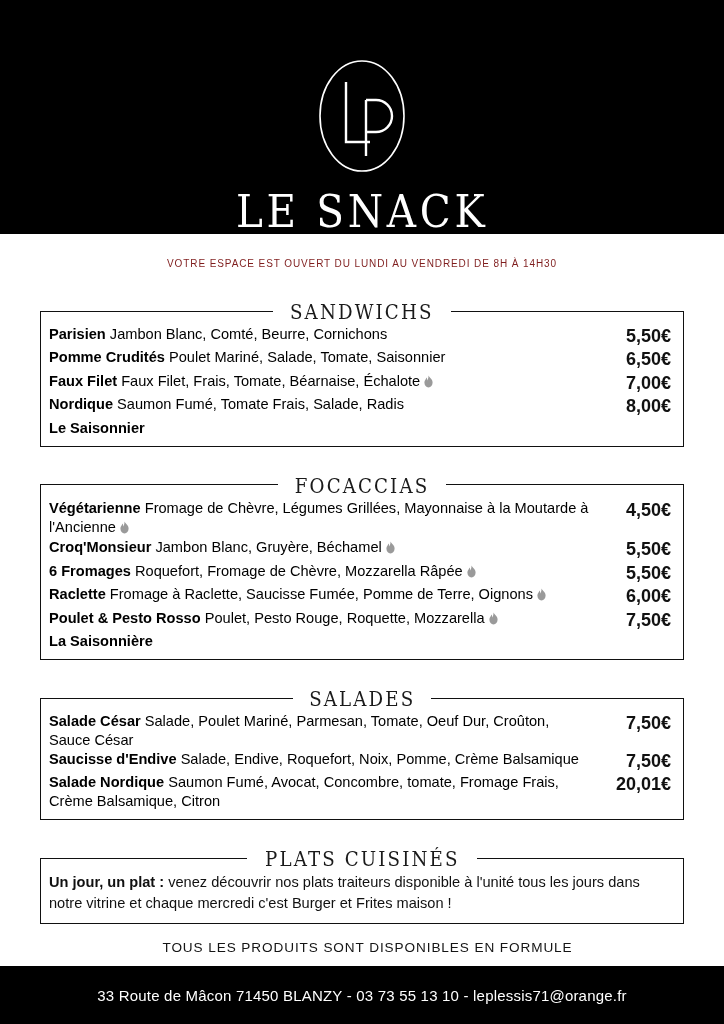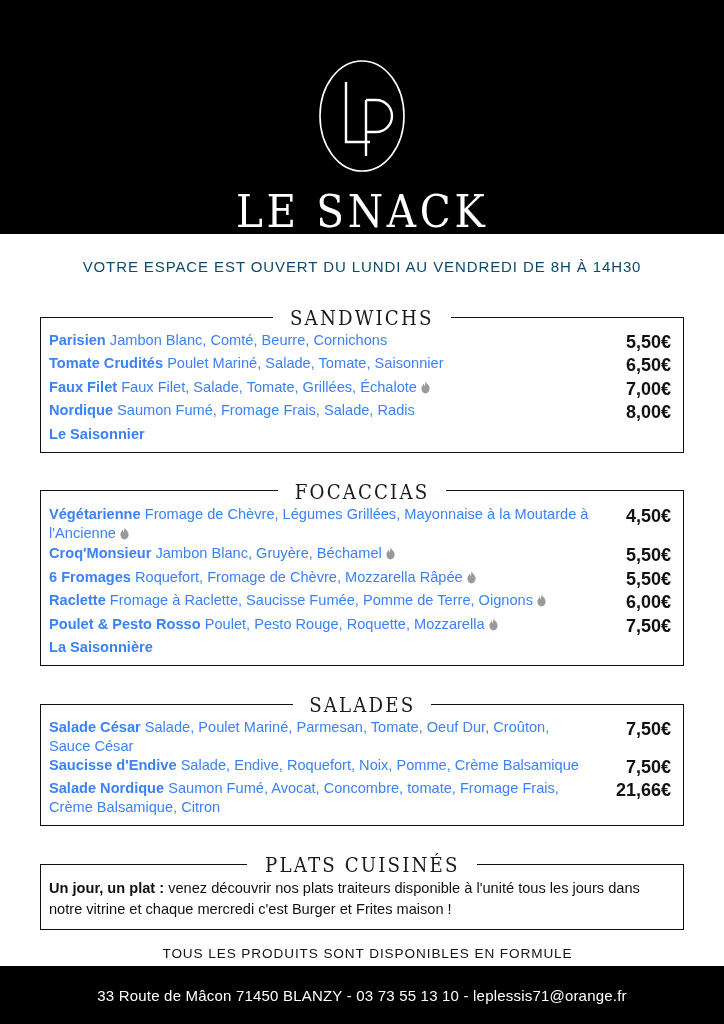--- a/index.html
+++ b/index.html
@@ -41,24 +41,24 @@
     font-weight: 400;
     font-size: 44px;
     letter-spacing: 4px;
     line-height: 1;
     transform: scaleX(0.92);
   }
 
   
   .hours {
     text-align: center;
-    font-size: 15px;
+    font-size: 10px;
     letter-spacing: 0.9px;
     font-weight: 500;
-    color: #0c4a6e;
+    color: #7f1d1d;
     margin-top: 24px;
     margin-bottom: 20px;
   }
 
   
   .section {
     margin: 0 40px 16px 40px;
     position: relative;
   }
   .section-head {
@@ -108,21 +108,21 @@
   .item {
     display: flex;
     align-items: flex-start;
     justify-content: space-between;
     gap: 10px;
     line-height: 1.30;
     padding: 0;
   }
   .item-text {
     font-size: 14.6px;
-    color: #3b82f6;
+    color: #000000;
     max-width: 545px;
   }
   .item-name {
     font-weight: bold;
   }
   .item-desc { font-weight: normal; }
   .item-price {
     font-size: 18px;
     font-weight: bold;
     white-space: nowrap;
@@ -249,31 +249,31 @@
         <div class="rule"></div>
         <div class="section-title">SANDWICHS</div>
         <div class="rule"></div>
       </div>
       <div class="section-box">
         <div class="item">
           <div class="item-text"><span class="item-name">Parisien</span><span class="item-desc"> Jambon Blanc, Comté, Beurre, Cornichons</span></div>
           <div class="item-price">5,50€</div>
         </div>
         <div class="item">
-          <div class="item-text"><span class="item-name">Tomate Crudités</span><span class="item-desc"> Poulet Mariné, Salade, Tomate, Saisonnier</span></div>
+          <div class="item-text"><span class="item-name">Pomme Crudités</span><span class="item-desc"> Poulet Mariné, Salade, Tomate, Saisonnier</span></div>
           <div class="item-price">6,50€</div>
         </div>
         <div class="item">
-          <div class="item-text"><span class="item-name">Faux Filet</span><span class="item-desc"> Faux Filet, Salade, Tomate, Grillées, Échalote</span><span class="flame"><svg width="11" height="13" viewBox="0 0 11 13" aria-hidden="true">
+          <div class="item-text"><span class="item-name">Faux Filet</span><span class="item-desc"> Faux Filet, Frais, Tomate, Béarnaise, Échalote</span><span class="flame"><svg width="11" height="13" viewBox="0 0 11 13" aria-hidden="true">
                 <path d="M5.5 0.6 C6.9 3.2 9.6 4.1 9.6 7.6 C9.6 10.3 7.8 12.4 5.5 12.4 C3.2 12.4 1.4 10.3 1.4 7.6 C1.4 5.4 3.1 4.6 3.4 2.6 C4.2 3.6 4.3 4.6 4.1 5.6 C4.9 4.6 5.6 3.0 5.5 0.6 Z" fill="#9a9a9a"></path>
               </svg></span></div>
           <div class="item-price">7,00€</div>
         </div>
         <div class="item">
-          <div class="item-text"><span class="item-name">Nordique</span><span class="item-desc"> Saumon Fumé, Fromage Frais, Salade, Radis</span></div>
+          <div class="item-text"><span class="item-name">Nordique</span><span class="item-desc"> Saumon Fumé, Tomate Frais, Salade, Radis</span></div>
           <div class="item-price">8,00€</div>
         </div>
         <div class="item">
           <div class="item-text"><span class="item-name">Le Saisonnier</span></div>
           <div class="item-price"></div>
         </div>
       </div>
     </div>
     <div class="section">
       <div class="section-head">
@@ -328,21 +328,21 @@
         <div class="item">
           <div class="item-text"><span class="item-name">Salade César</span><span class="item-desc"> Salade, Poulet Mariné, Parmesan, Tomate, Oeuf Dur, Croûton, Sauce César</span></div>
           <div class="item-price">7,50€</div>
         </div>
         <div class="item">
           <div class="item-text"><span class="item-name">Saucisse d'Endive</span><span class="item-desc"> Salade, Endive, Roquefort, Noix, Pomme, Crème Balsamique</span></div>
           <div class="item-price">7,50€</div>
         </div>
         <div class="item">
           <div class="item-text"><span class="item-name">Salade Nordique</span><span class="item-desc"> Saumon Fumé, Avocat, Concombre, tomate, Fromage Frais, Crème Balsamique, Citron</span></div>
-          <div class="item-price">21,66€</div>
+          <div class="item-price">20,01€</div>
         </div>
       </div>
     </div>
   </div>
 
 <div class="section">
   <div class="section-head">
     <div class="rule"></div>
     <div class="section-title">PLATS CUISINÉS</div>
     <div class="rule"></div>

